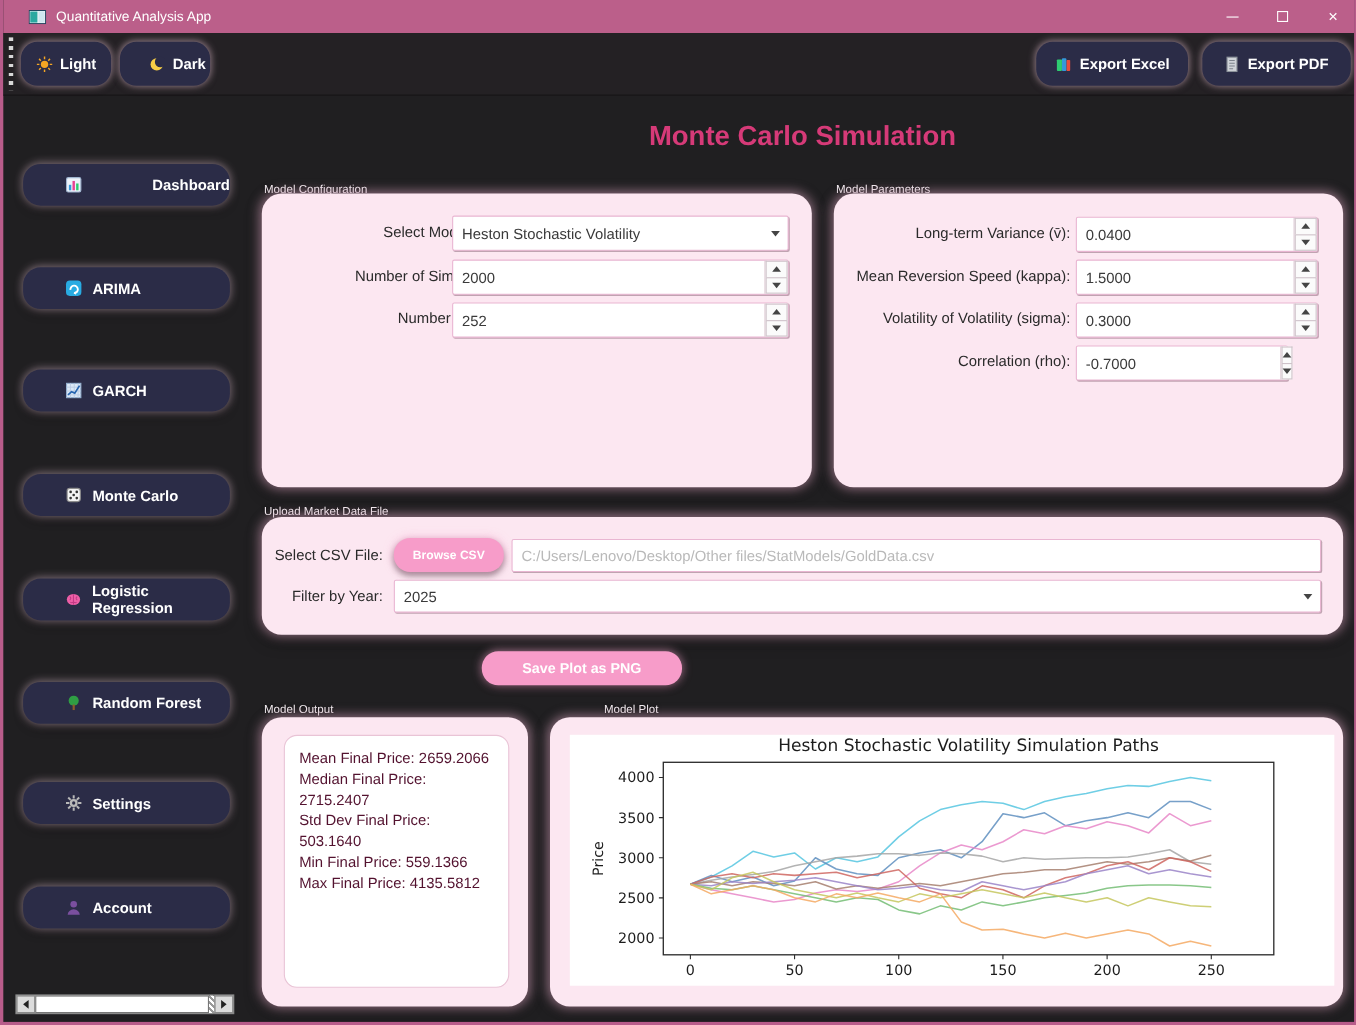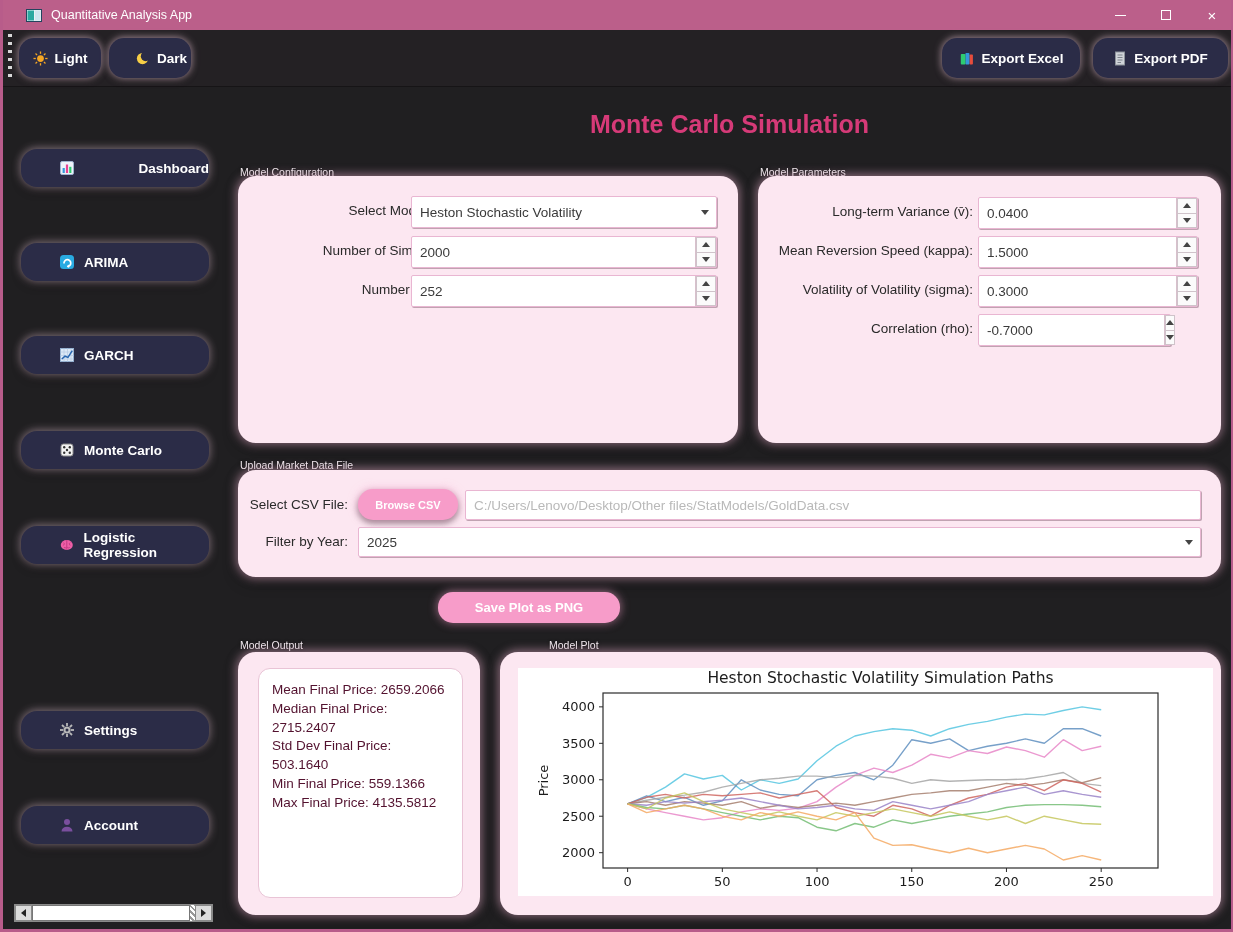--- a/index.html
+++ b/index.html
@@ -197,20 +197,27 @@
         <circle cx="10.8" cy="10.8" r="1.2" fill="#333"></circle>
     </svg>
     <span>Monte Carlo</span>
   </div>
   <div class="sbtn" style="top:526px;">
     <svg width="16" height="16" viewBox="0 0 16 16">
       <ellipse cx="8" cy="8" rx="6.2" ry="5.2" fill="#ee5fa7"></ellipse>
       <path d="M8 3 v10 M4.5 5.5 q2 1 0 3 M11.5 5.5 q-2 1 0 3 M5 10.5 q1.5 1 2.5 0 M11 10.5 q-1.5 1 -2.5 0" fill="none" stroke="#c23a85" stroke-width="1"></path>
     </svg>
     <span>Logistic Regression</span>
+  </div>
+  <div class="sbtn" style="top:620px;">
+    <svg width="16" height="16" viewBox="0 0 16 16">
+      <circle cx="8" cy="6" r="4.6" fill="#2f9e44"></circle>
+      <rect x="7" y="9.5" width="2" height="5" fill="#8b5a2b"></rect>
+    </svg>
+    <span>Random Forest</span>
   </div>
   <div class="sbtn" style="top:711px;">
     <svg width="16" height="16" viewBox="0 0 16 16">
       <g stroke="#b9b9b9" stroke-width="1.8">
         <line x1="8" y1="1" x2="8" y2="4"></line>
           <line x1="8" y1="12" x2="8" y2="15"></line>
         <line x1="1" y1="8" x2="4" y2="8"></line>
           <line x1="12" y1="8" x2="15" y2="8"></line>
         <line x1="3" y1="3" x2="5.2" y2="5.2"></line>
           <line x1="10.8" y1="10.8" x2="13" y2="13"></line>

